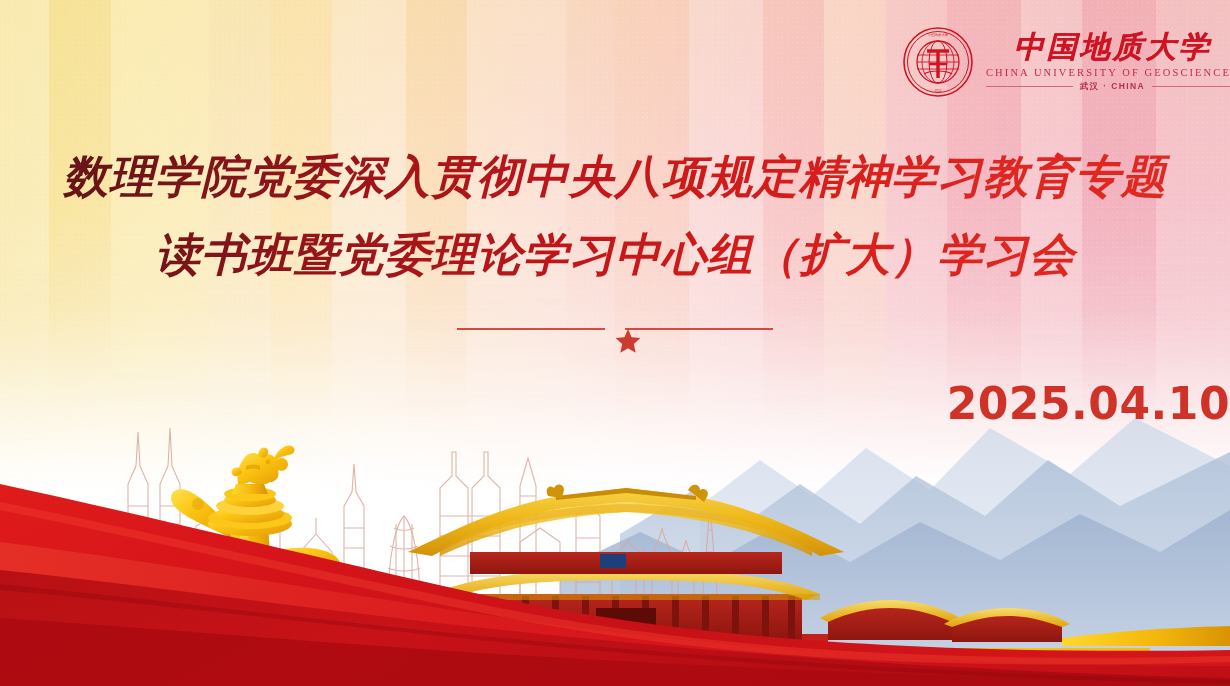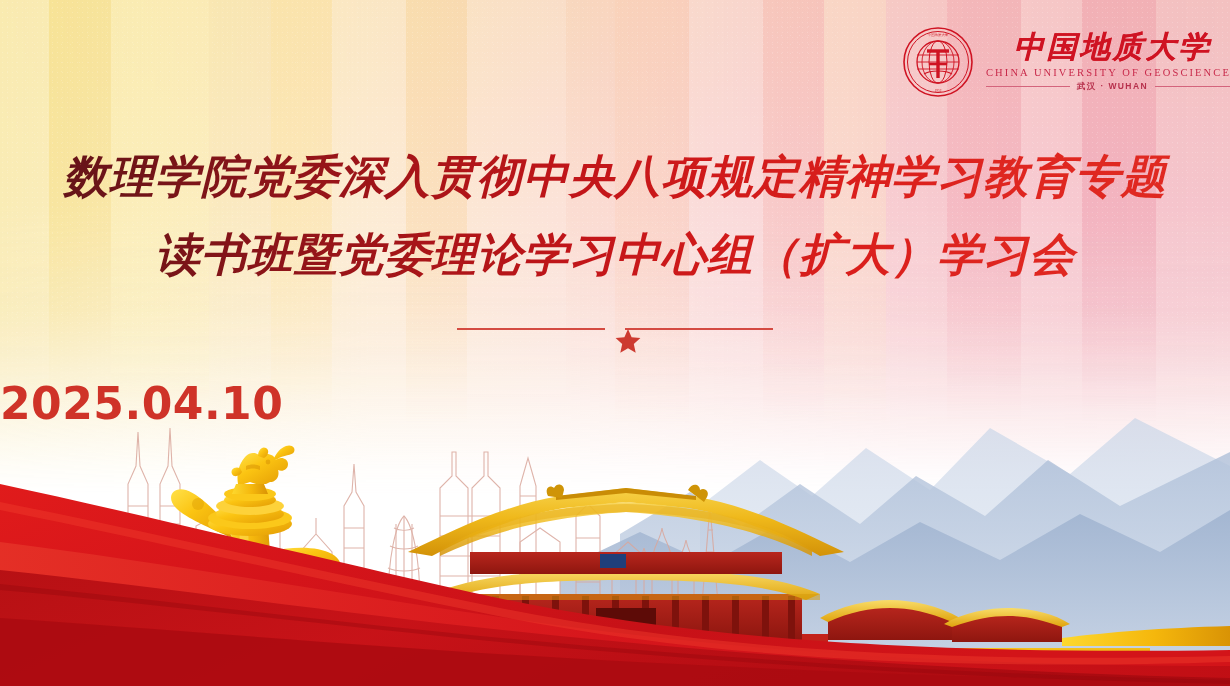--- a/index.html
+++ b/index.html
@@ -123,21 +123,21 @@
   }
   #divider .rule{width:148px;height:2px;background:#cf3a31;opacity:.9;}
   #divider .star{
     width:0;height:0;color:#cd3a30;font-size:0;
     position:relative;
   }
   #divider .star svg{display:block;}
 
   
   #date{
-    position:absolute;left:0;right:0;top:378px;text-align:left;
+    position:absolute;left:0;right:0;top:378px;text-align:right;
     font-family:"DejaVu Sans","Liberation Sans",sans-serif;
     font-size:44px;font-weight:700;color:#cf3328;letter-spacing:.5px;
   }
 </style>
 </head>
 <body>
 
 <div id="stage">
 
   <div class="layer" id="bg-base"></div>
@@ -421,21 +421,21 @@
           <text x="36" y="10" text-anchor="middle">中国地质大学</text>
           <text x="36" y="66" text-anchor="middle">1952</text>
         </g>
       </svg>
     </span>
     <span class="wordmark">
       <span class="cn">中国地质大学</span>
       <span class="en">CHINA UNIVERSITY OF GEOSCIENCES</span>
       <span class="city-row">
         <i class="rule"></i>
-        <span class="city">武汉 · WUHAN</span>
+        <span class="city">武汉 · CHINA</span>
         <i class="rule"></i>
       </span>
     </span>
   </div>
 
   <div id="title-block">
     <div class="title-line">数理学院党委深入贯彻中央八项规定精神学习教育专题</div>
     <div class="title-line">读书班暨党委理论学习中心组（扩大）学习会</div>
   </div>
 

